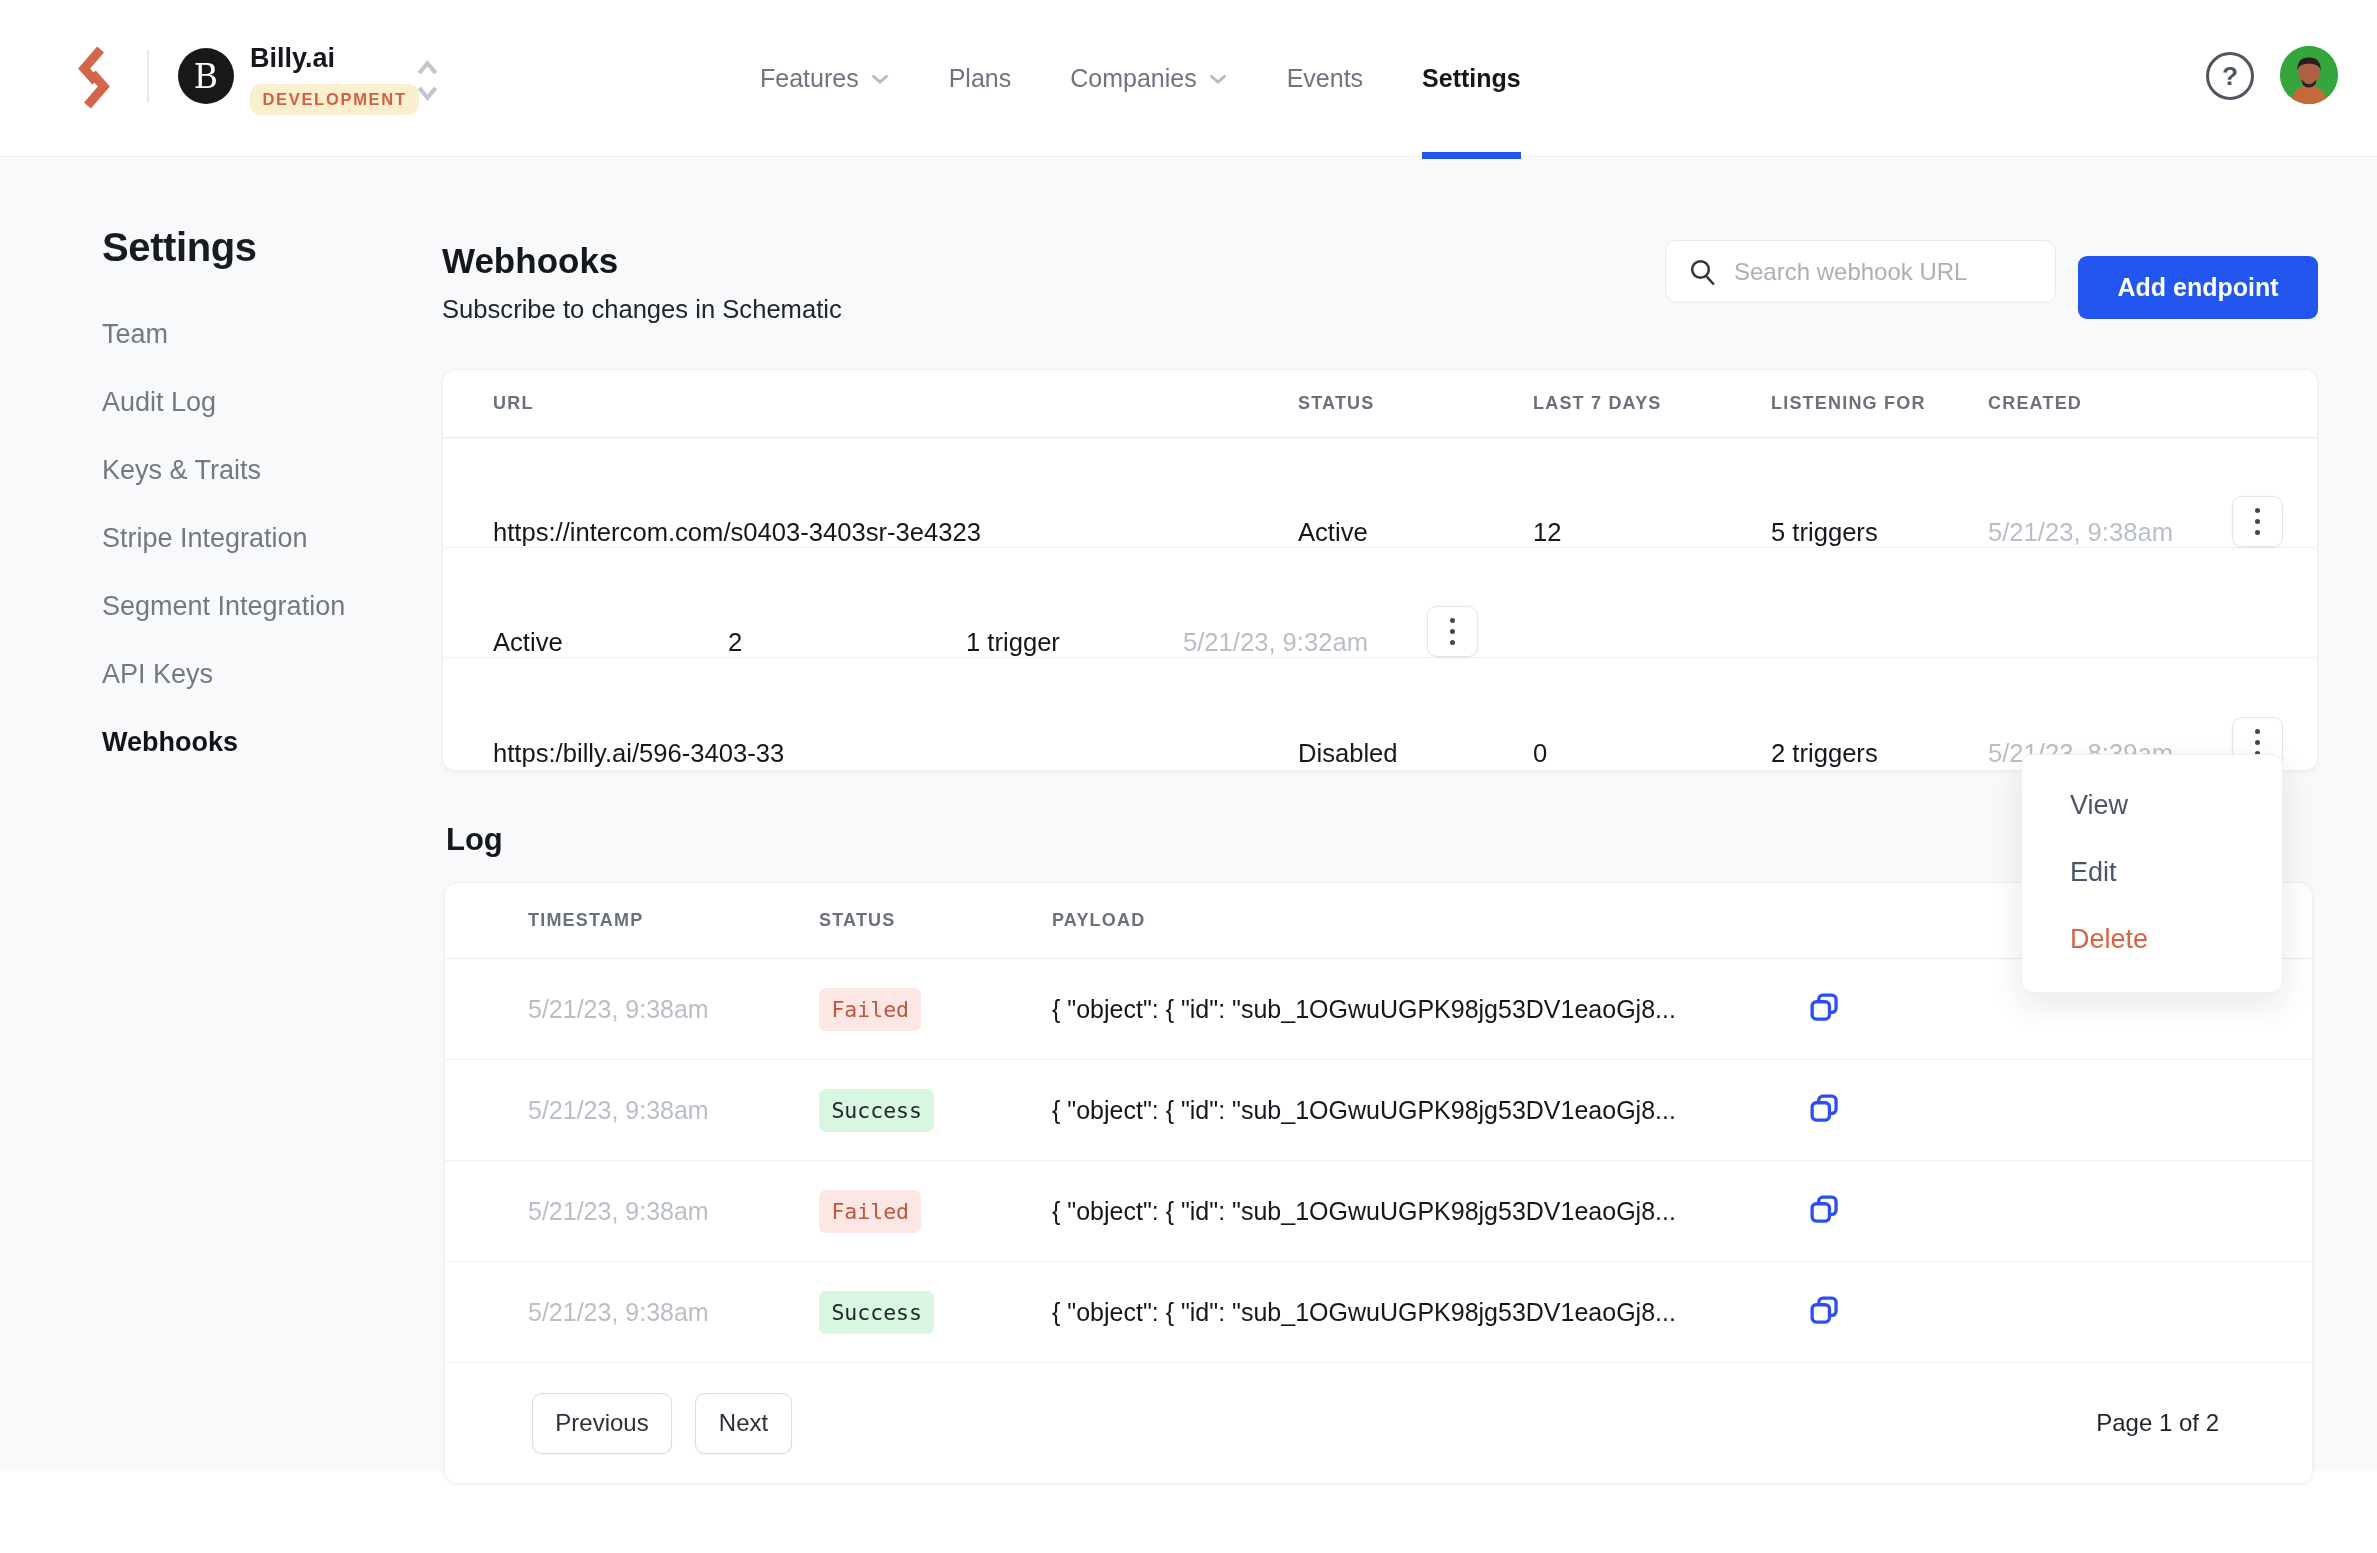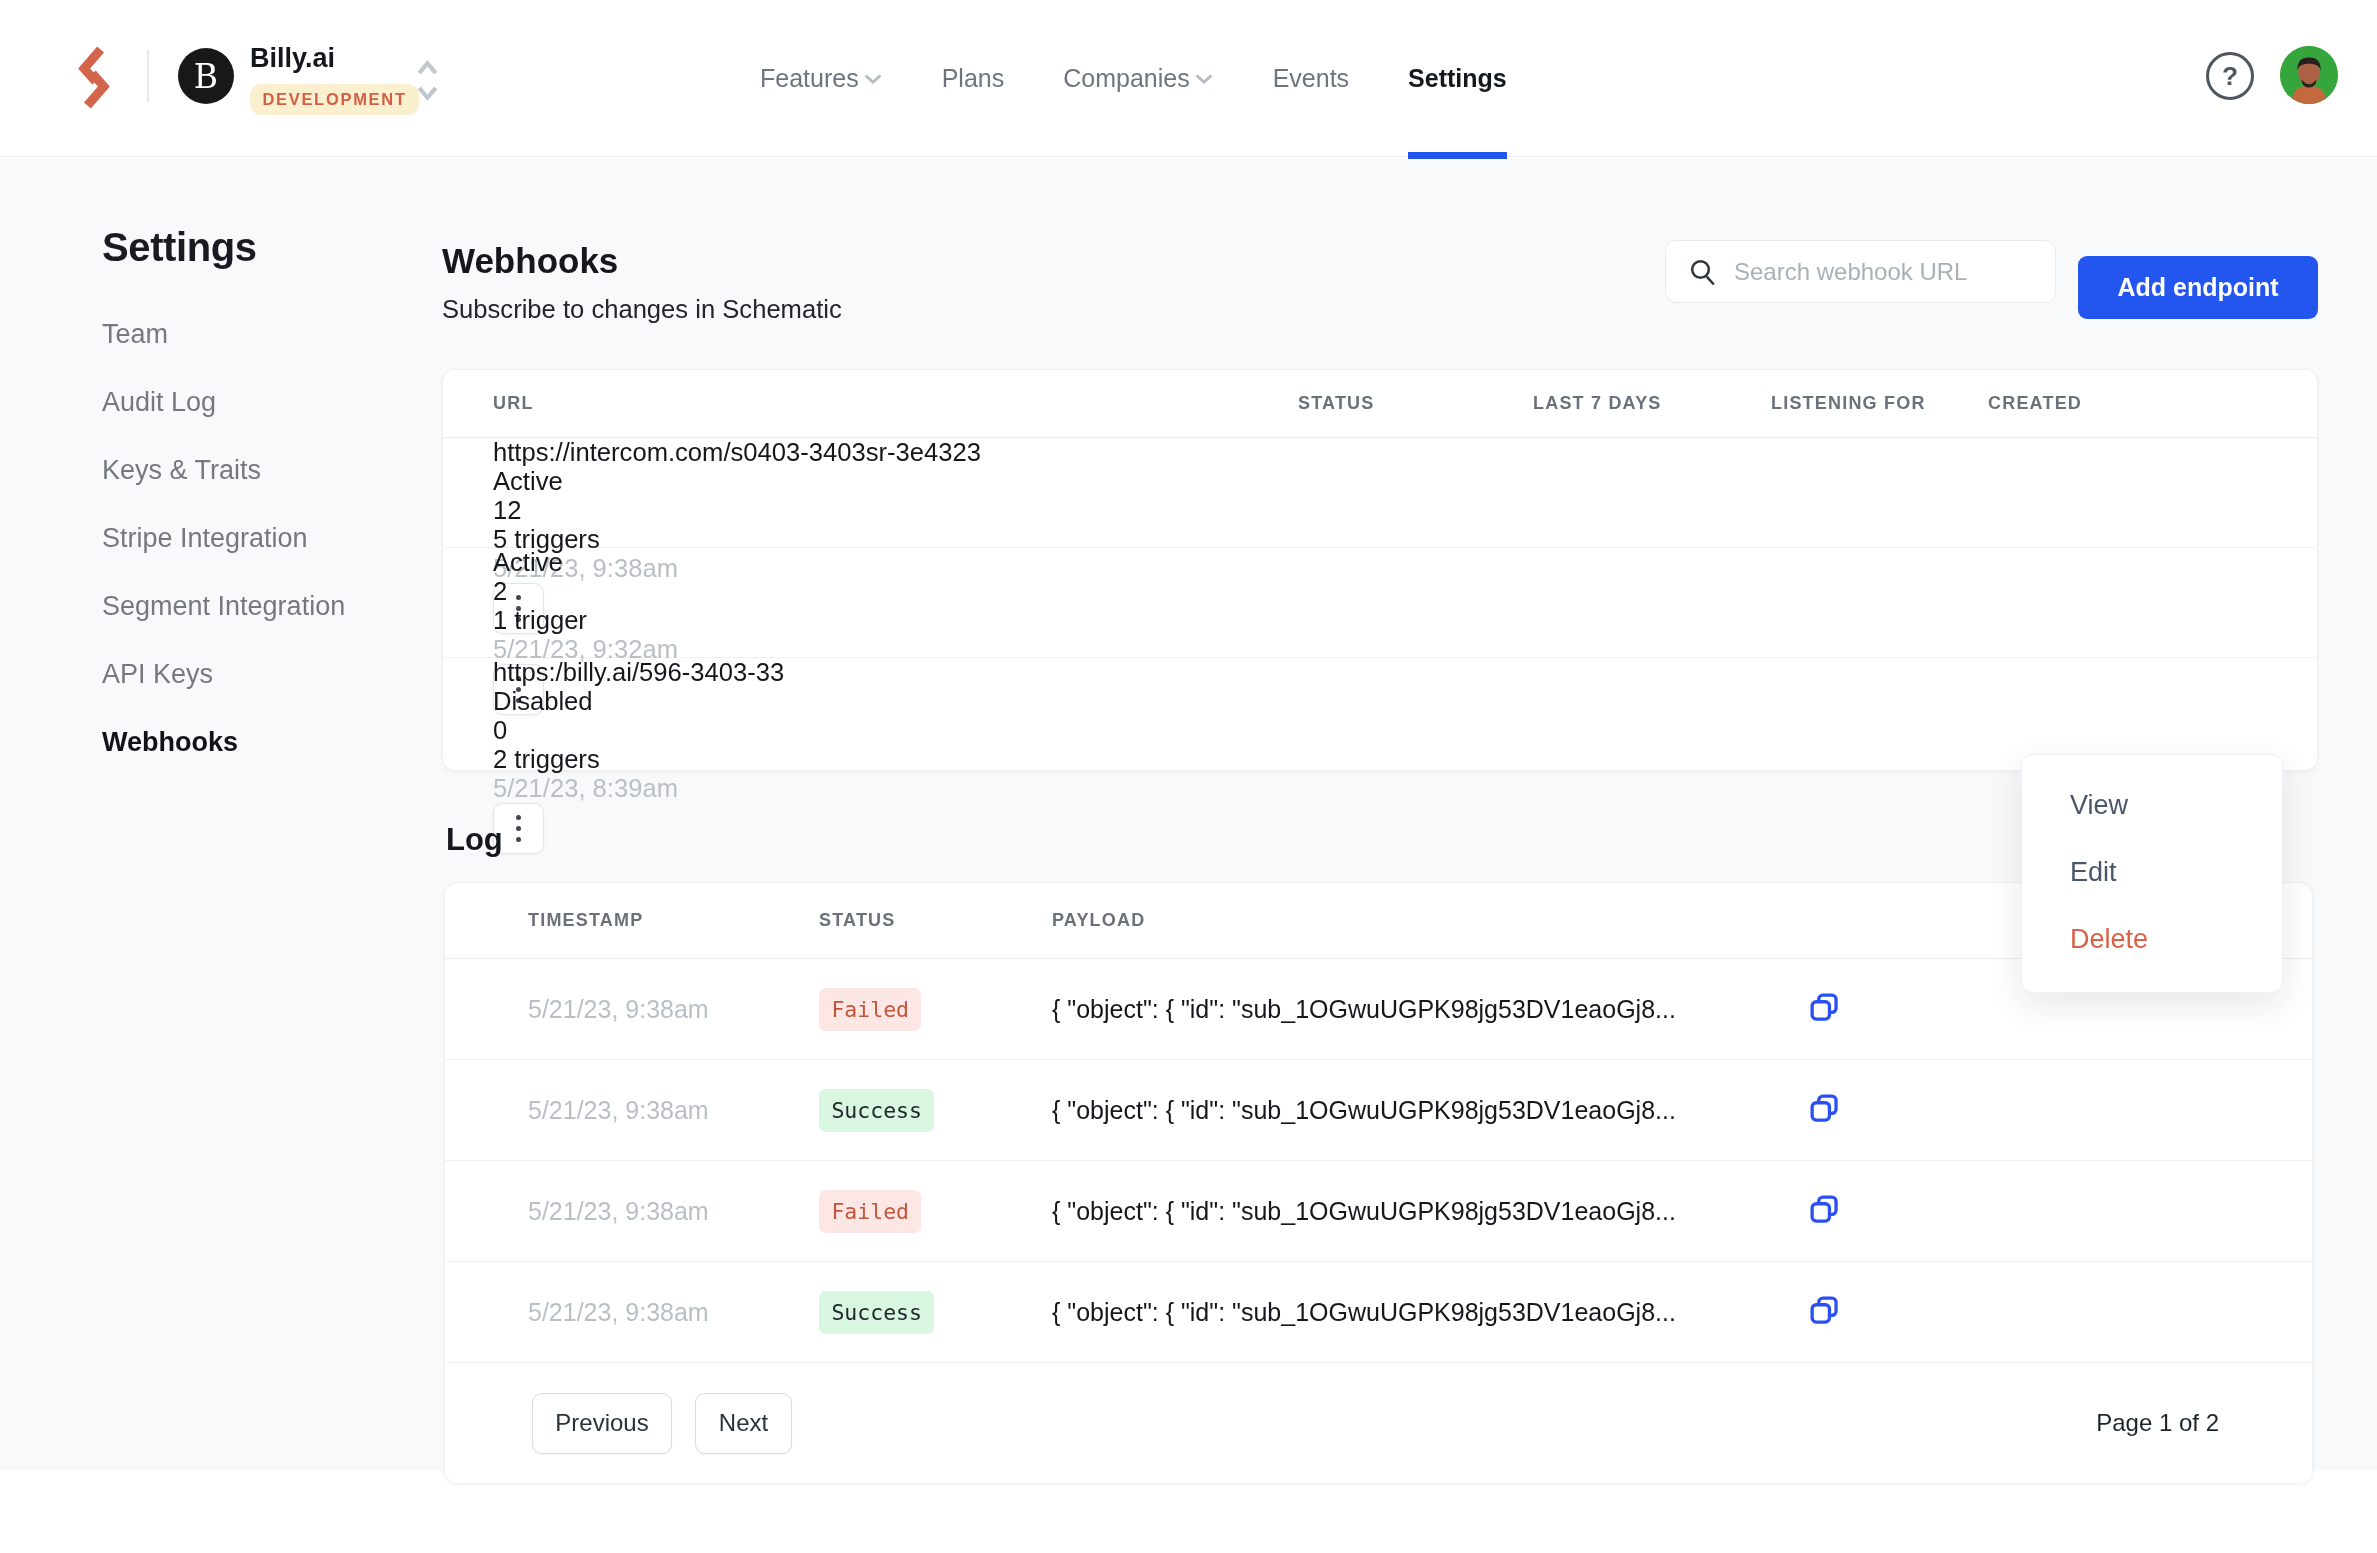--- a/index.html
+++ b/index.html
@@ -11,21 +11,21 @@
   .navbar { position:absolute; top:0; left:0; width:2377px; height:157px; background:#fff; border-bottom:1.7px solid #eceef1; z-index:30; }
   .logo-wrap { position:absolute; left:71px; top:41px; width:46px; height:73px; }
   .v-divider { position:absolute; left:147px; top:50px; width:1.7px; height:53px; background:#e6e8eb; }
   .org-avatar { position:absolute; left:178px; top:48px; width:56px; height:56px; border-radius:50%; background:#17181a; color:#fff; display:flex; align-items:center; justify-content:center; font-family:"DejaVu Serif", serif; font-size:33px; }
   .org-meta { position:absolute; left:250px; top:43px; }
   .org-name { font-size:27px; font-weight:700; color:#14171c; }
   .env-badge { display:inline-block; margin-top:10px; padding:5.8px 12.4px; border-radius:11px; background:#faf0cf; color:#d46043; font-size:16.5px; font-weight:700; letter-spacing:1.7px; }
   .org-switcher { position:absolute; left:411px; top:55px; width:33px; height:51px; cursor:pointer; }
 
   .nav { position:absolute; left:760px; top:0; height:157px; display:flex; align-items:stretch; gap:59px; }
-  .nav-item { position:relative; display:flex; align-items:center; gap:4px; font-size:25px; color:#6e7580; cursor:pointer; }
+  .nav-item { position:relative; display:flex; align-items:center; gap:11px; font-size:25px; color:#6e7580; cursor:pointer; }
   .nav-item.active { color:#14171c; font-weight:700; }
   .nav-item.active::after { content:""; position:absolute; left:0; right:0; bottom:-1.7px; height:6.6px; background:#2355ef; }
 
   .help-btn { position:absolute; left:2206px; top:52px; width:48px; height:48px; border-radius:50%; border:3.3px solid #4e565f; color:#4e565f; display:flex; align-items:center; justify-content:center; font-size:26.4px; font-weight:700; cursor:pointer; }
   .user-avatar { position:absolute; left:2280px; top:46px; width:58px; height:58px; border-radius:50%; overflow:hidden; background:#35a63c; cursor:pointer; }
 
   
   .main-bg { position:absolute; top:159px; left:0; width:2377px; height:1312px; background:#f8f9fa; }
 
   
@@ -40,21 +40,21 @@
 
   .search-box { position:absolute; left:1665px; top:240px; width:391px; height:63px; background:#fff; border:1.7px solid #e7e9ec; border-radius:11.6px; display:flex; align-items:center; padding-left:21.5px; z-index:2; }
   .search-box input { border:none; outline:none; background:transparent; font-family:"Liberation Sans", sans-serif; font-size:24px; color:#20262c; margin-left:16.5px; width:314px; }
   .search-box input::placeholder { color:#a9b0b8; }
   .add-btn { position:absolute; left:2078px; top:256px; width:240px; height:63px; background:#2355ef; border:none; border-radius:9px; color:#fff; font-family:"Liberation Sans", sans-serif; font-size:25px; font-weight:700; cursor:pointer; z-index:2; }
 
   
   .card { background:#fff; border:0.8px solid #eef0f2; border-radius:13.2px; box-shadow:0 1.7px 5px rgba(16,24,40,0.04); z-index:2; }
   .hooks-card { position:absolute; left:442px; top:369px; width:1876px; height:402px; }
   .hooks-head { display:flex; align-items:center; height:68px; border-bottom:1.7px solid #e9ebee; padding-left:50px; }
-  .hooks-row { display:flex; align-items:flex-start; height:110px; border-bottom:1.7px solid #eef0f3; padding-left:50px;flex-direction:column; }
+  .hooks-row { display:flex; align-items:flex-end; height:110px; border-bottom:1.7px solid #eef0f3; padding-left:50px; }
   .hooks-row:last-child { border-bottom:none; }
   .th { font-size:18px; font-weight:700; letter-spacing:1.2px; color:#6a717b; }
   .td { font-size:25.6px; color:#14171c; }
   .col-url { width:805px; } .col-status { width:235px; } .col-last7 { width:238px; } .col-listen { width:217px; } .col-created { width:244px; }
   .td.created { color:#b9bfc7; }
   .col-actions { flex:1; display:flex; align-items:center; }
   .kebab-btn { width:51px; height:51px; background:#fff; border:1.7px solid #e4e7ea; border-radius:10px; box-shadow:0 0.8px 2.5px rgba(16,24,40,0.06); display:flex; align-items:center; justify-content:center; cursor:pointer; }
   .kebab-icon { display:flex; flex-direction:column; gap:5.8px; }
   .kebab-icon i { width:5px; height:5px; border-radius:50%; background:#3f4651; }
 

